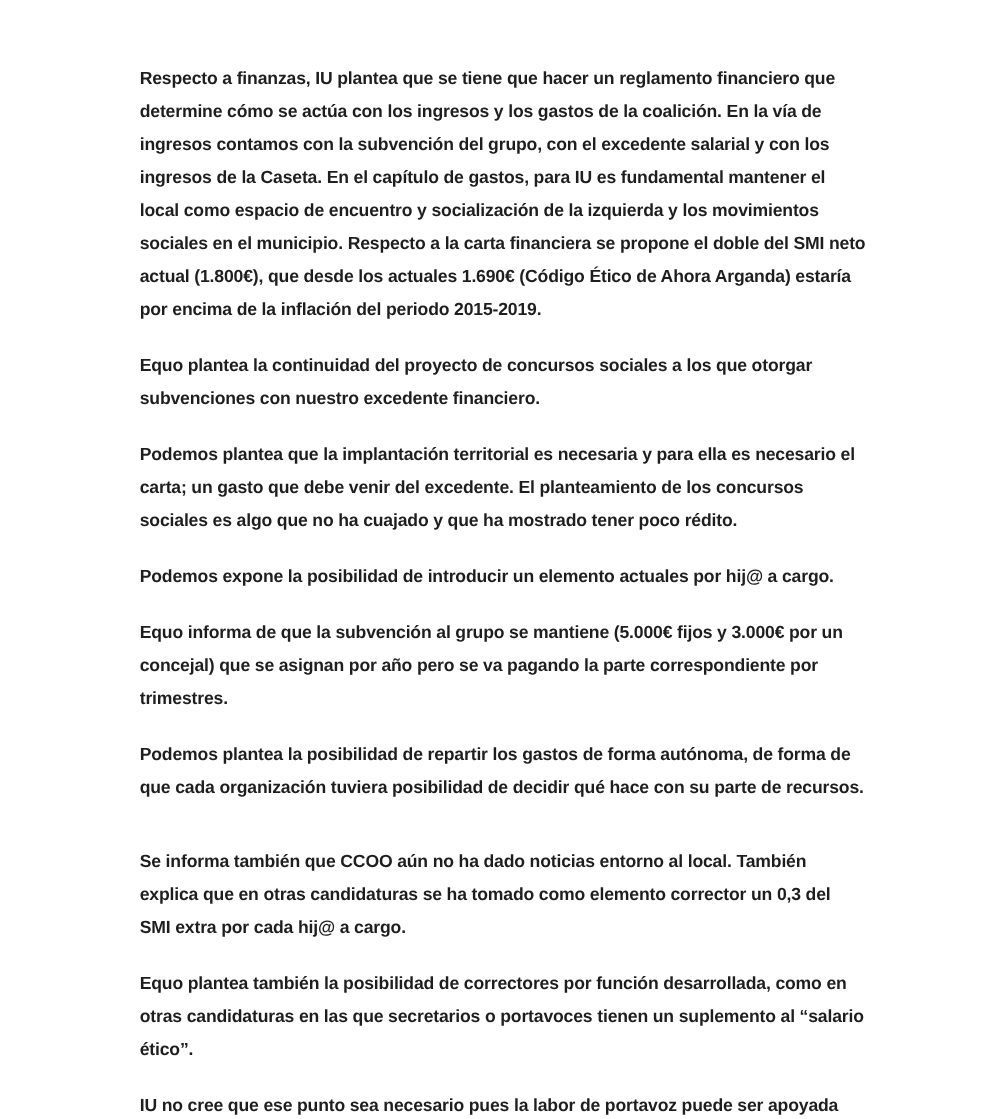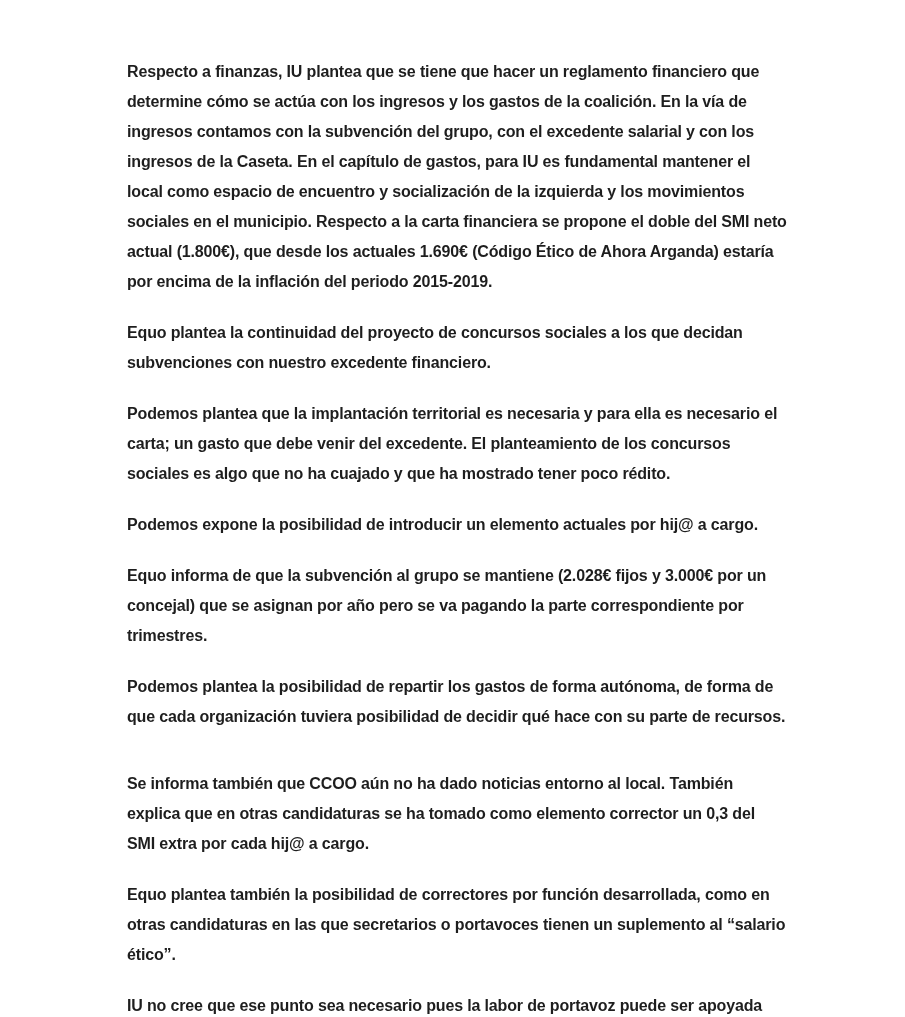--- a/index.html
+++ b/index.html
@@ -31,22 +31,22 @@
     .article p.spacer {
       height: 16px;
       margin: 0;
     }
   </style>
 </head>
 <body>
 
 <div class="article">
   <p>Respecto a finanzas, IU plantea que se tiene que hacer un reglamento financiero que determine cómo se actúa con los ingresos y los gastos de la coalición. En la vía de ingresos contamos con la subvención del grupo, con el excedente salarial y con los ingresos de la Caseta. En el capítulo de gastos, para IU es fundamental mantener el local como espacio de encuentro y socialización de la izquierda y los movimientos sociales en el municipio. Respecto a la carta financiera se propone el doble del SMI neto actual (1.800€), que desde los actuales 1.690€ (Código Ético de Ahora Arganda) estaría por encima de la inflación del periodo 2015-2019.</p>
-  <p>Equo plantea la continuidad del proyecto de concursos sociales a los que decidan subvenciones con nuestro excedente financiero.</p>
+  <p>Equo plantea la continuidad del proyecto de concursos sociales a los que otorgar subvenciones con nuestro excedente financiero.</p>
   <p>Podemos plantea que la implantación territorial es necesaria y para ella es necesario el carta; un gasto que debe venir del excedente. El planteamiento de los concursos sociales es algo que no ha cuajado y que ha mostrado tener poco rédito.</p>
   <p>Podemos expone la posibilidad de introducir un elemento actuales por hij@ a cargo.</p>
-  <p>Equo informa de que la subvención al grupo se mantiene (2.028€ fijos y 3.000€ por un concejal) que se asignan por año pero se va pagando la parte correspondiente por trimestres.</p>
+  <p>Equo informa de que la subvención al grupo se mantiene (5.000€ fijos y 3.000€ por un concejal) que se asignan por año pero se va pagando la parte correspondiente por trimestres.</p>
   <p>Podemos plantea la posibilidad de repartir los gastos de forma autónoma, de forma de que cada organización tuviera posibilidad de decidir qué hace con su parte de recursos.</p>
   <p class="spacer"></p>
   <p>Se informa también que CCOO aún no ha dado noticias entorno al local. También explica que en otras candidaturas se ha tomado como elemento corrector un 0,3 del SMI extra por cada hij@ a cargo.</p>
   <p>Equo plantea también la posibilidad de correctores por función desarrollada, como en otras candidaturas en las que secretarios o portavoces tienen un suplemento al “salario ético”.</p>
   <p>IU no cree que ese punto sea necesario pues la labor de portavoz puede ser apoyada por el resto de miembros de la coalición para aliviar la carga del trabajo.</p>
 </div>
 
 </body></html>

